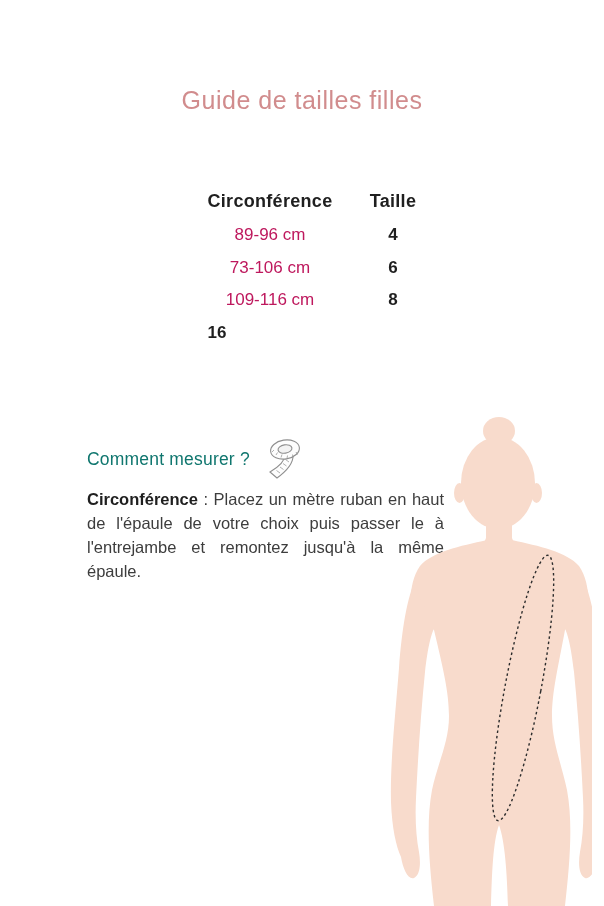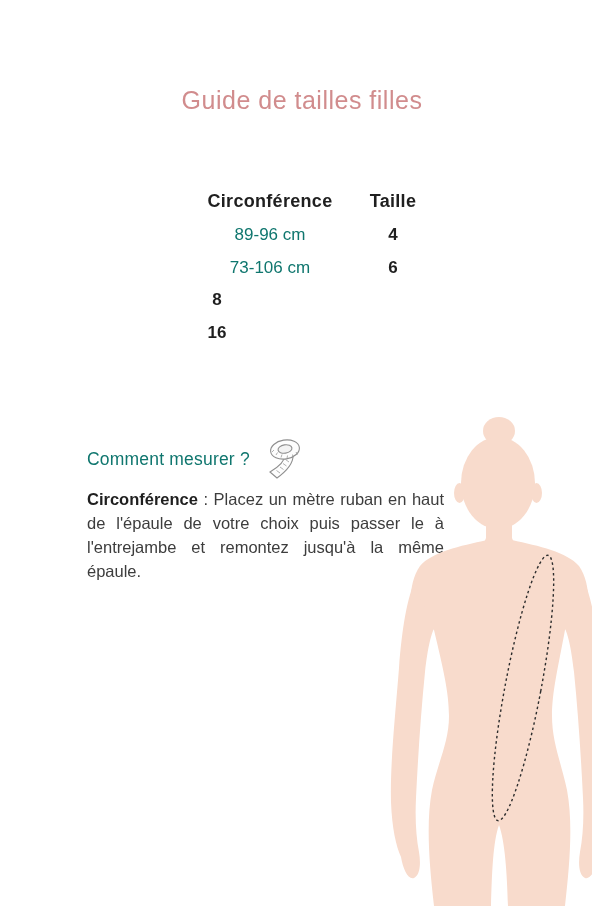--- a/index.html
+++ b/index.html
@@ -39,21 +39,21 @@
   .size-row.header { height: 33px; margin-bottom: 1px; }
   .col-circ { width: 176px; text-align: center; }
   .col-size { width: 70px; text-align: center; }
   .size-row.header .col-circ,
   .size-row.header .col-size {
     font-size: 18px;
     font-weight: bold;
     color: #1f1f1f;
     letter-spacing: 0.3px;
   }
-  .size-row .col-circ { font-size: 17px; color: #0f766e; }
+  .size-row .col-circ { font-size: 17px; color: #be185d; }
   .size-row .col-size { font-size: 17px; font-weight: bold; color: #1f1f1f; }
   
   .measure-heading {
     position: absolute;
     top: 449px;
     left: 75px;
     font-size: 17.5px;
     color: #0f766e;
     letter-spacing: 0.2px;
   }
@@ -98,20 +98,21 @@
     </div>
     <div class="size-row">
       <div class="col-circ">89-96 cm</div>
       <div class="col-size">4</div>
     </div>
     <div class="size-row">
       <div class="col-circ">73-106 cm</div>
       <div class="col-size">6</div>
     </div>
     <div class="size-row">
+      <div class="col-circ">109-116 cm</div>
       <div class="col-size">8</div>
     </div>
     <div class="size-row">
       <div class="col-size">16</div>
     </div>
   </div>
 
   <div class="measure-heading">Comment mesurer ?</div>
 
   <svg class="tape-icon" viewBox="0 0 42 46">

